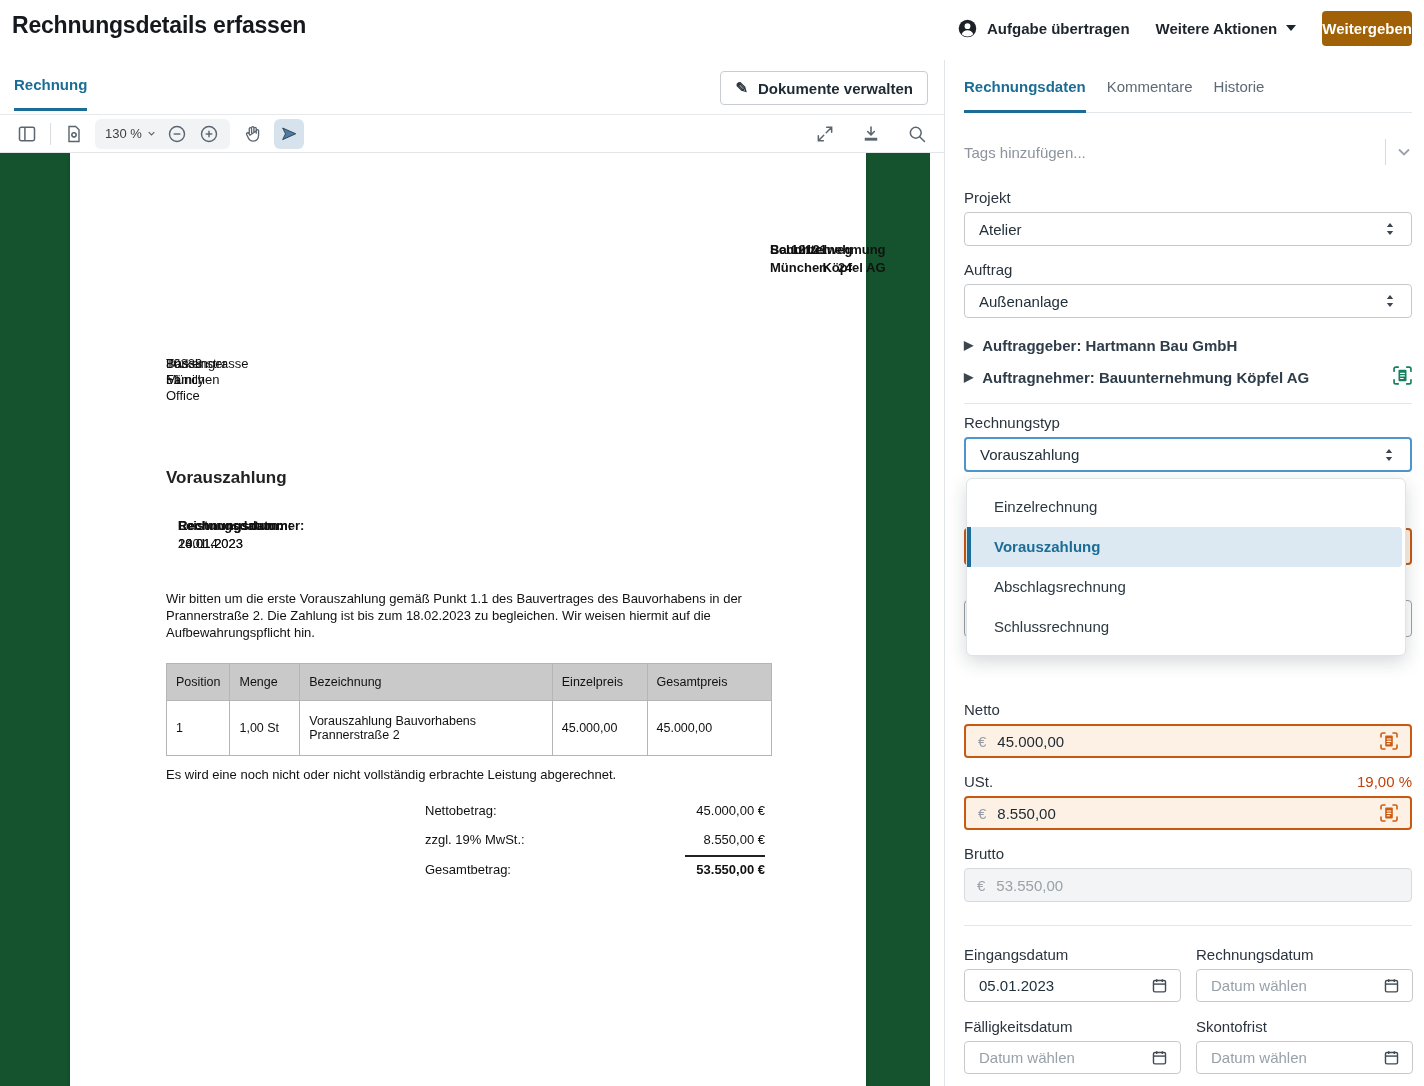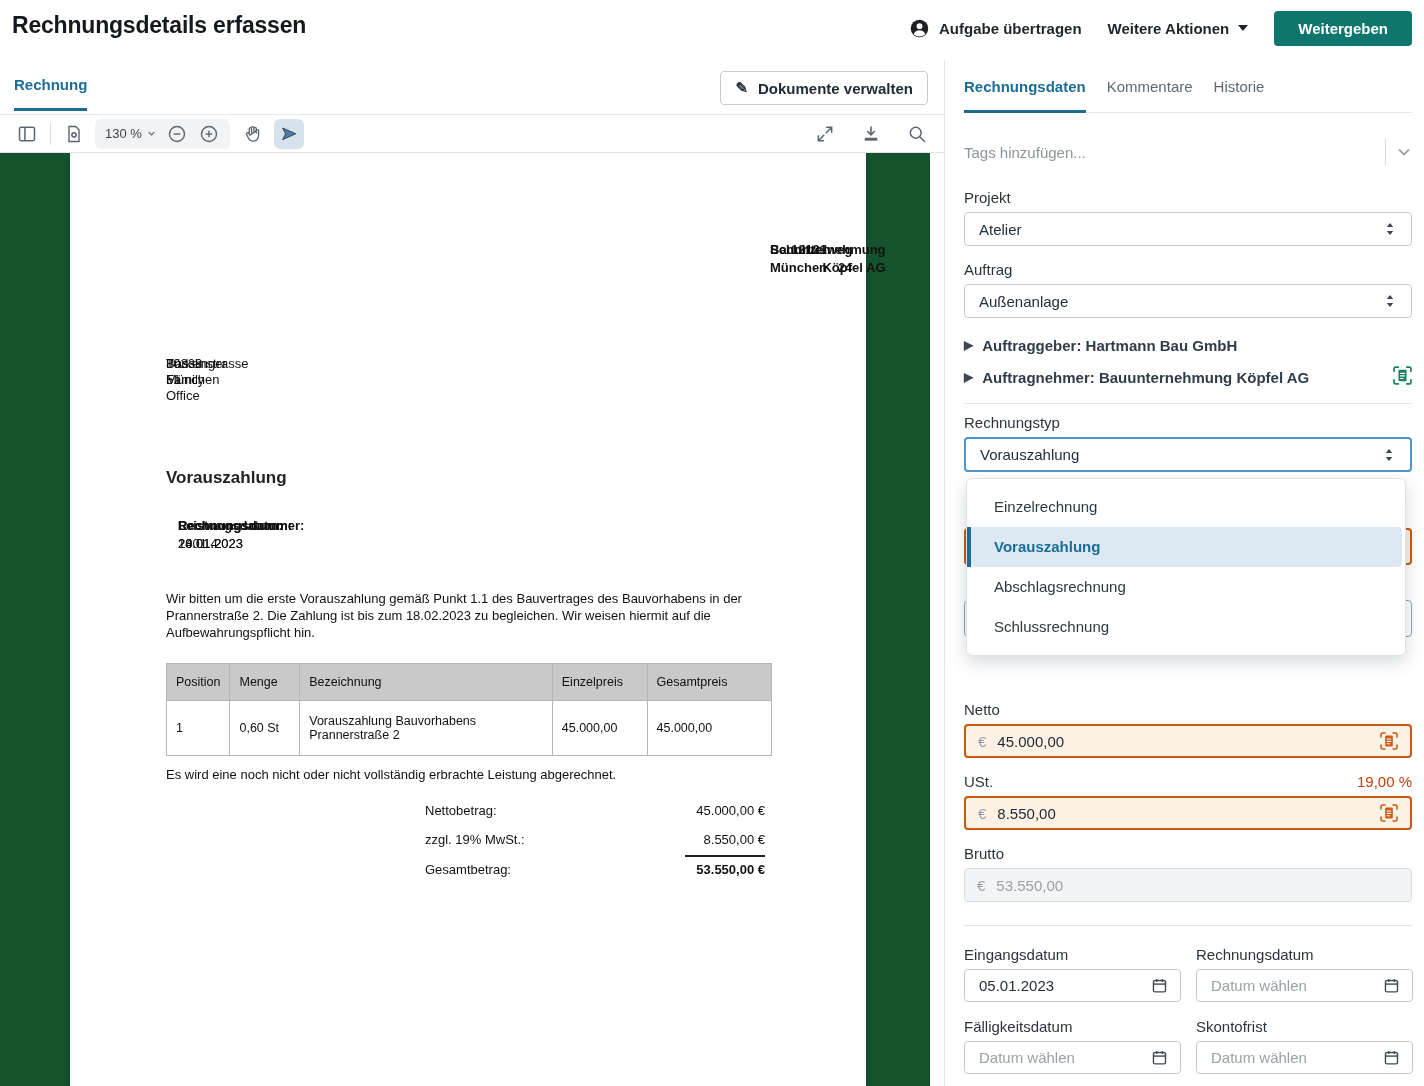--- a/index.html
+++ b/index.html
@@ -5,21 +5,21 @@
   * { margin:0; padding:0; box-sizing:border-box; }
   html,body { width:1424px; height:1086px; background:#fff; font-family:"Liberation Sans", sans-serif; }
   .app { position:relative; width:1424px; height:1086px; overflow:hidden; background:#fff; color:#1e2730; }
 
   
   .topbar { position:absolute; left:0; top:0; width:100%; height:60px; background:#fff; }
   .page-title { position:absolute; left:12px; top:12px; font-size:23px; font-weight:700; color:#15191d; letter-spacing:-0.2px; }
   .topbar-right { position:absolute; right:12px; top:8px; height:40px; display:flex; align-items:center; gap:26px; }
   .tb-action { display:flex; align-items:center; gap:9px; font-size:15px; font-weight:600; color:#1c242c; cursor:pointer; }
   .caret-down { width:0; height:0; border-left:5px solid transparent; border-right:5px solid transparent; border-top:6px solid #1c242c; display:inline-block; }
-  .btn-primary { background:#0f766e; color:#fff; border:none; border-radius:4px; font-size:15px; font-weight:700; padding:9px 24px; font-family:inherit; cursor:pointer; }
+  .btn-primary { background:#a16207; color:#fff; border:none; border-radius:4px; font-size:15px; font-weight:700; padding:9px 0; font-family:inherit; cursor:pointer; }
 
   
   .left-region { position:absolute; left:0; top:60px; width:944px; bottom:0; background:#fff; }
   .doc-tabbar { position:absolute; left:0; top:0; width:100%; height:55px; border-bottom:1px solid #e6e9ec; }
   .doc-tab { position:absolute; left:14px; top:16px; font-size:15px; font-weight:600; color:#1b6d96; padding-bottom:18px; cursor:pointer; }
   .doc-tab .underline { position:absolute; left:0; bottom:0; width:100%; height:3px; background:#1b6d96; }
   .outline-btn { position:absolute; right:16px; top:11px; height:34px; display:flex; align-items:center; gap:10px; background:#fff; border:1px solid #c8ccd0; border-radius:4px; padding:0 14px; font-size:15px; font-weight:600; color:#1e2a33; font-family:inherit; cursor:pointer; }
   .pencil-glyph { font-size:15px; color:#2b343c; }
 
   .pdf-toolbar { position:absolute; left:0; top:55px; width:100%; height:38px; background:#fff; border-bottom:1px solid #e3e6e9; display:flex; align-items:center; padding:0 16px; }
@@ -258,21 +258,21 @@
             <tbody>
                 <tr>
               <th>Position</th>
                   <th>Menge</th>
                   <th>Bezeichnung</th>
                   <th>Einzelpreis</th>
                   <th>Gesamtpreis</th>
             </tr>
             <tr>
               <td>1</td>
-                  <td>0,60 St</td>
+                  <td>1,00 St</td>
                   <td>Vorauszahlung Bauvorhabens Prannerstraße 2</td>
                   <td>45.000,00</td>
                   <td>45.000,00</td>
             </tr>
           </tbody>
             </table>
         </div>
         <div class="inv-note">Es wird eine noch nicht oder nicht vollständig erbrachte Leistung abgerechnet.</div>
         <div class="t-label" style="top:650px">Nettobetrag:</div>
         <div class="t-value" style="top:650px">45.000,00 €</div>

